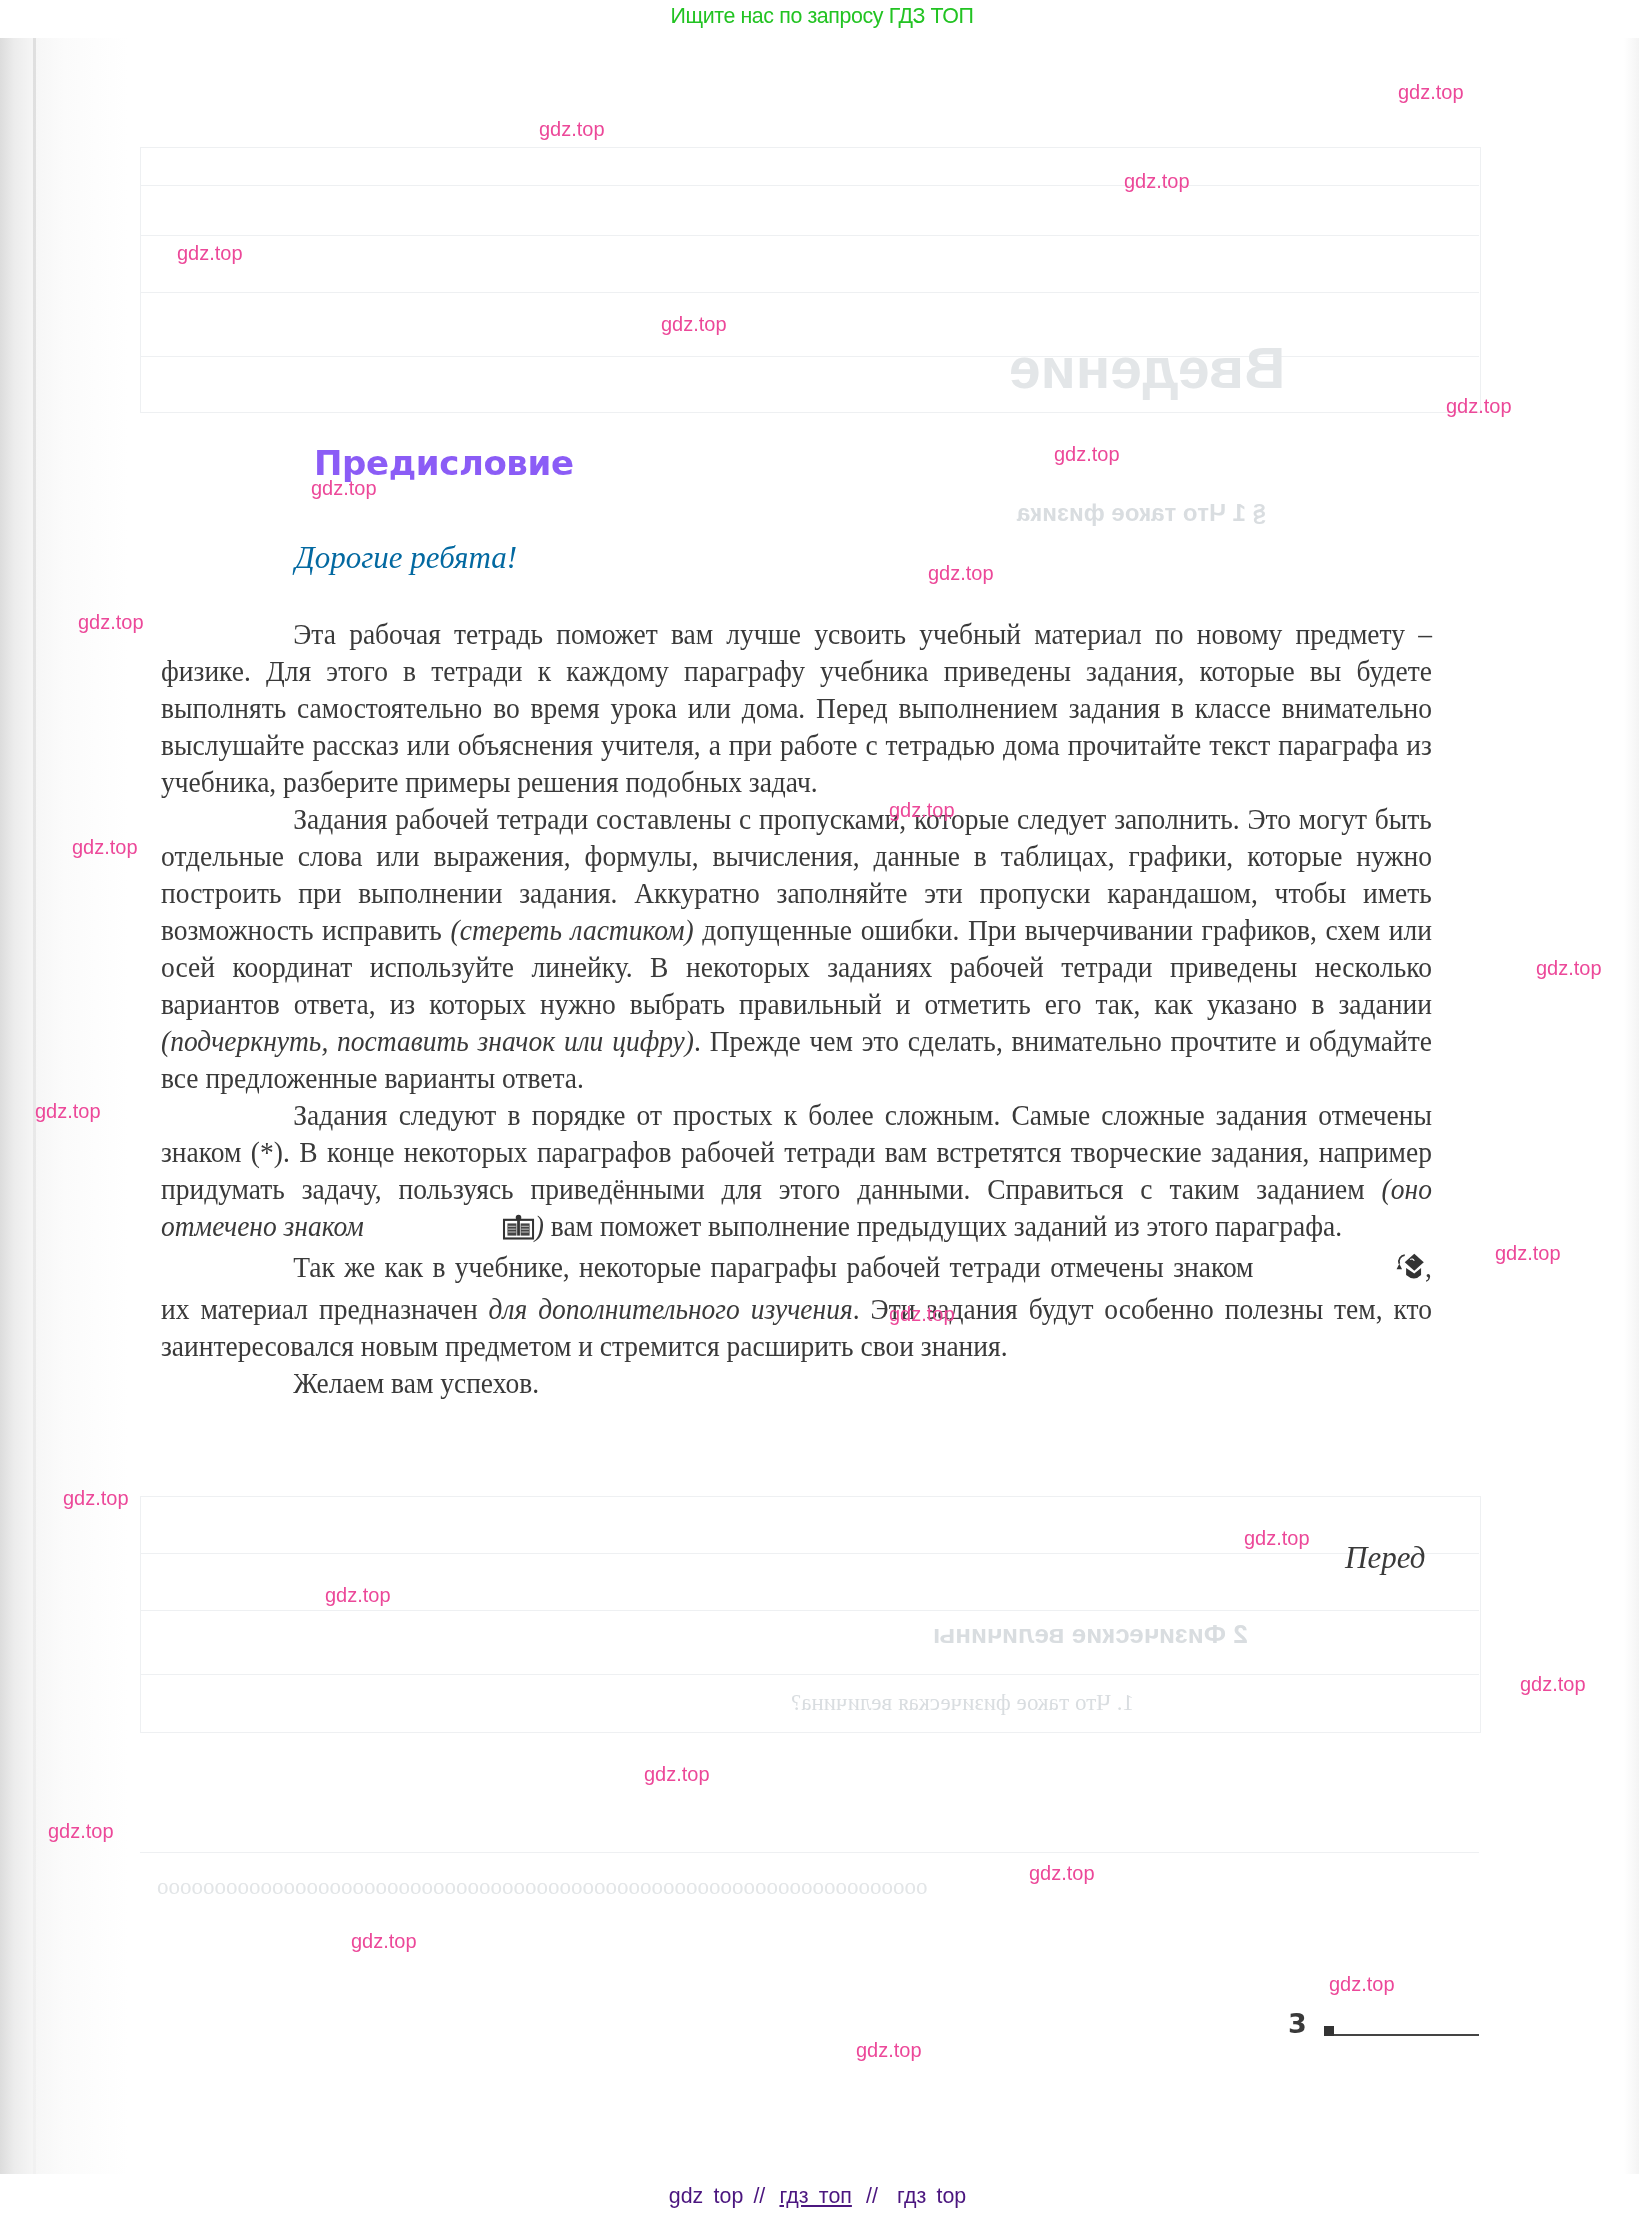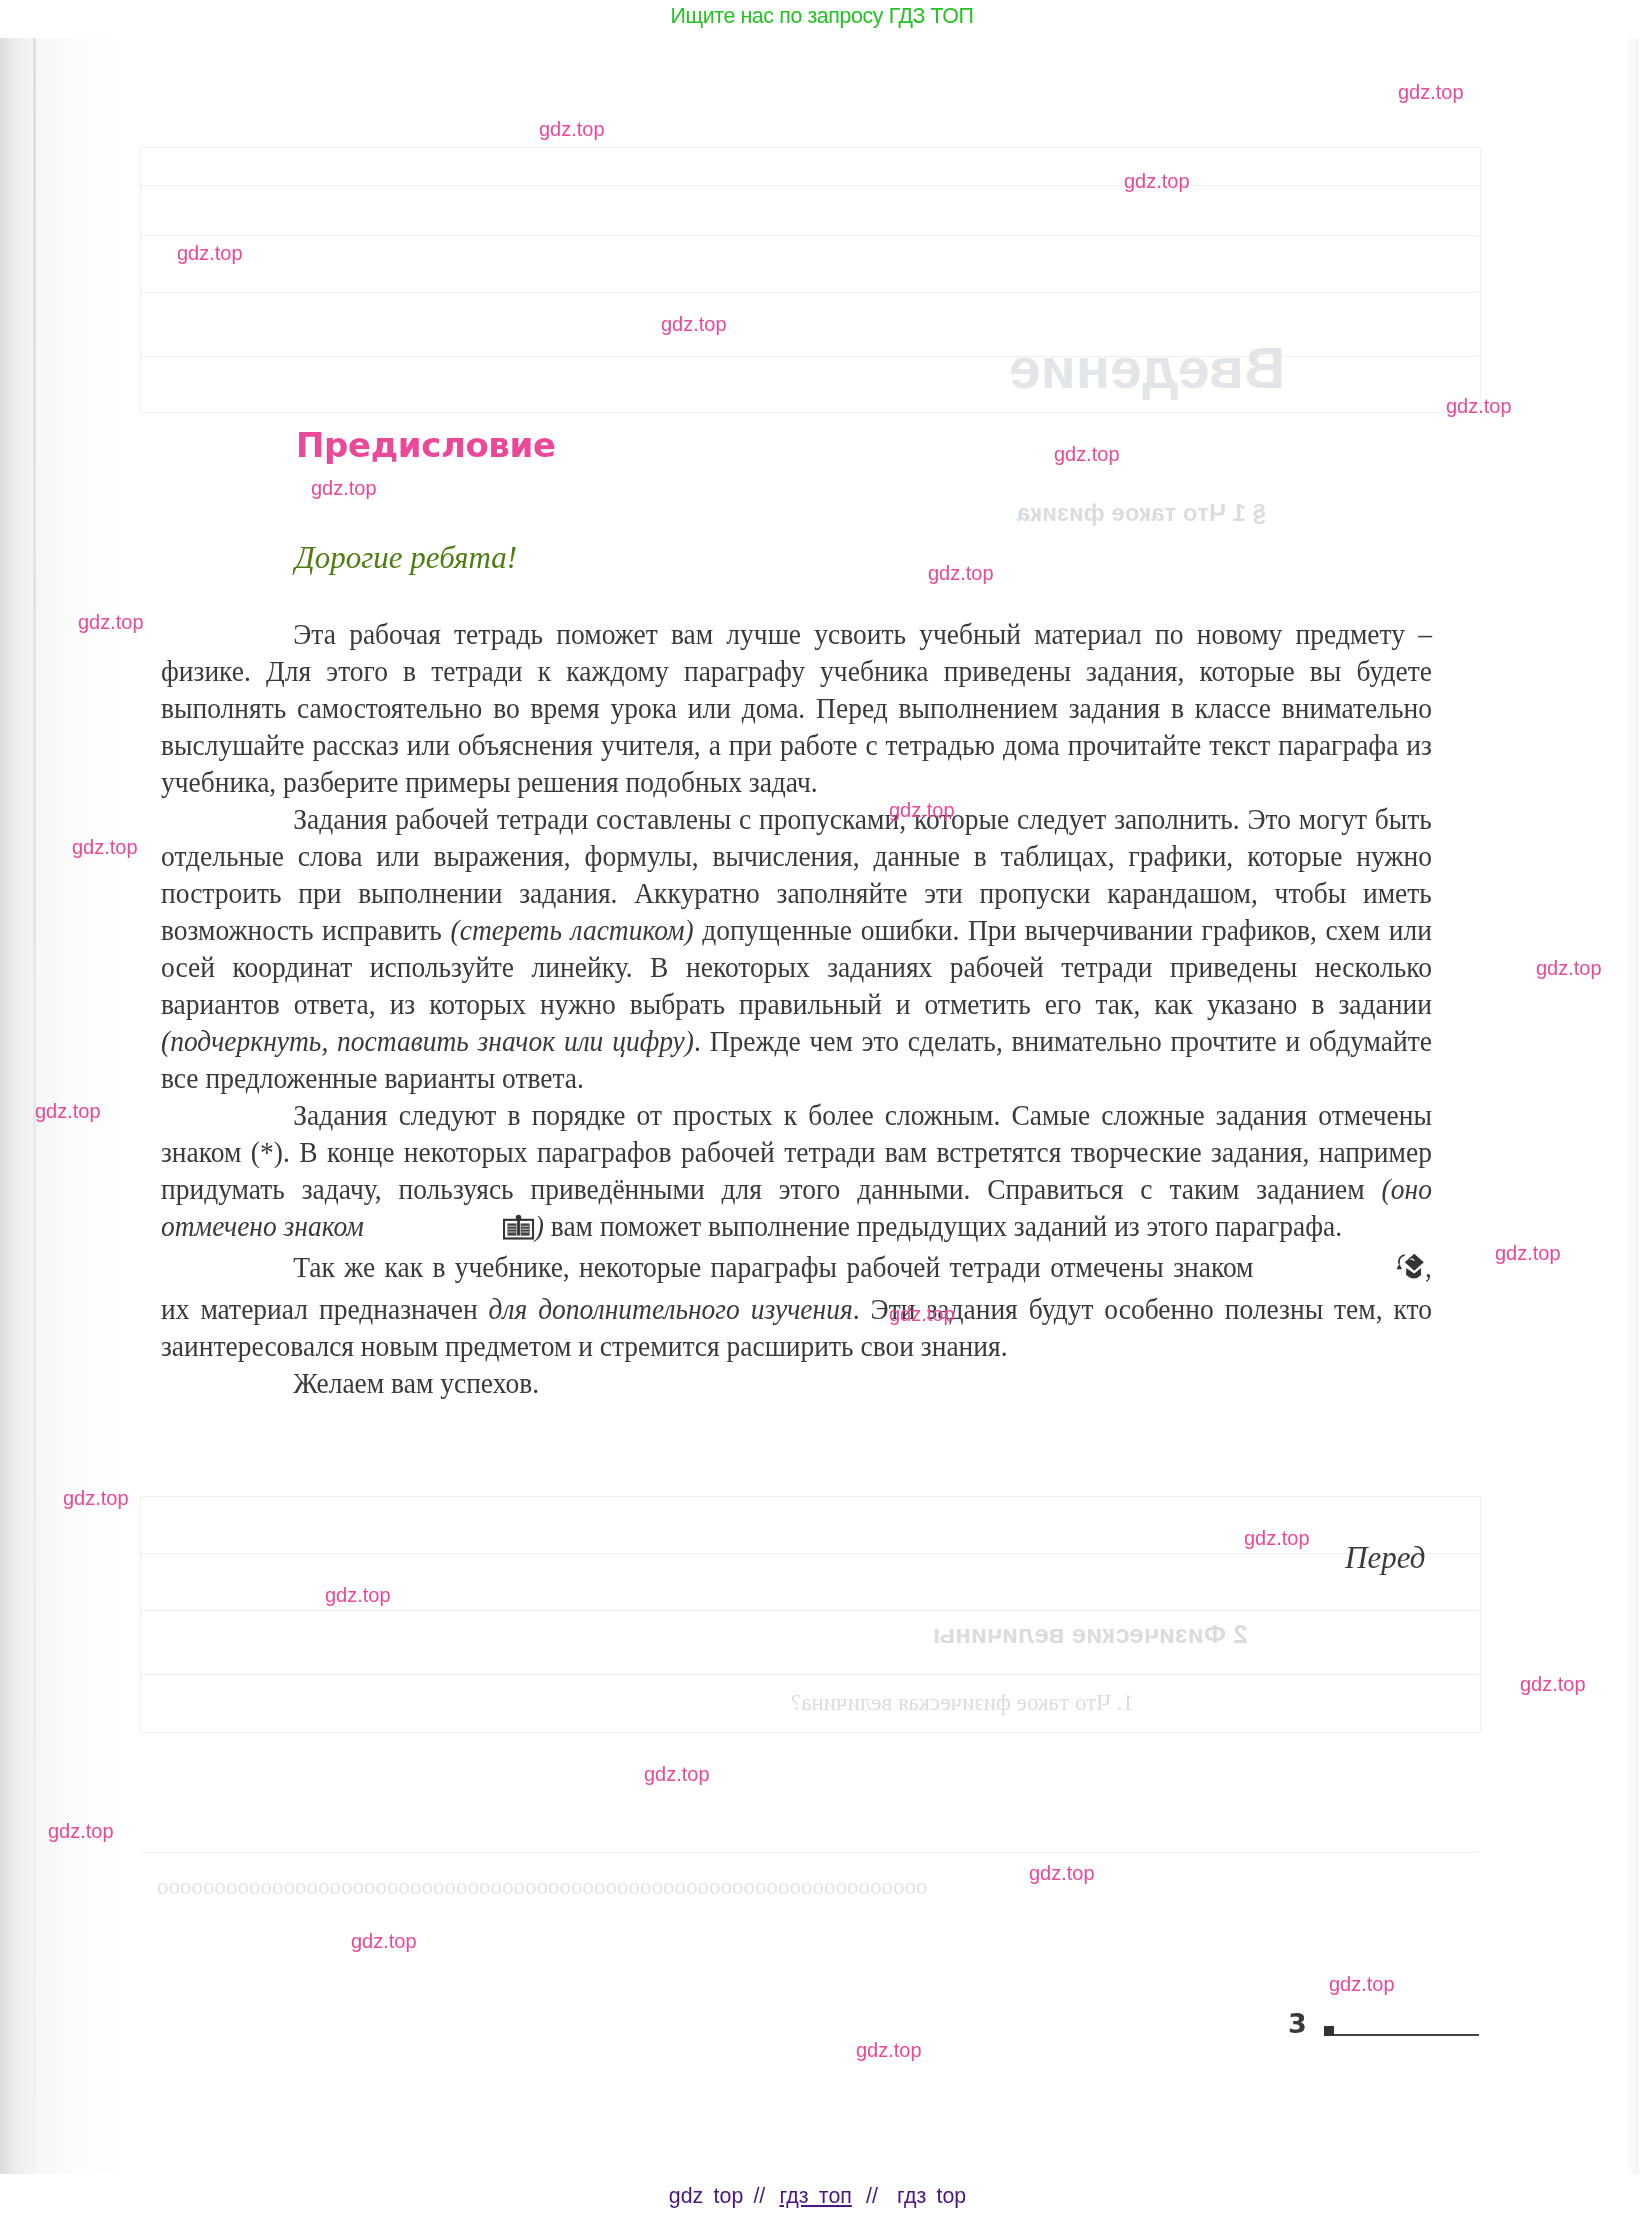--- a/index.html
+++ b/index.html
@@ -62,32 +62,32 @@
       left: 0; top: 0;
       width: 1644px;
     }
     .page-title {
       position: absolute;
       left: 296px;
       top: 425px;
       font-family: "DejaVu Sans", sans-serif;
       font-weight: bold;
       font-size: 34px;
-      color: #ec4899;
+      color: #8b5cf6;
       letter-spacing: -0.4px;
-      margin: 0;
+      margin: 18px;
     }
     .greeting {
       position: absolute;
       left: 295px;
       top: 540px;
       font-family: "Liberation Serif", serif;
       font-style: italic;
       font-size: 31px;
-      color: #4d7c0f;
+      color: #0369a1;
     }
     .body-text {
       position: absolute;
       left: 161px;
       top: 616px;
       width: 1317px;
       font-family: "Liberation Serif", serif;
       font-size: 28.5px;
       line-height: 37px;
       color: #3a3a3a;

